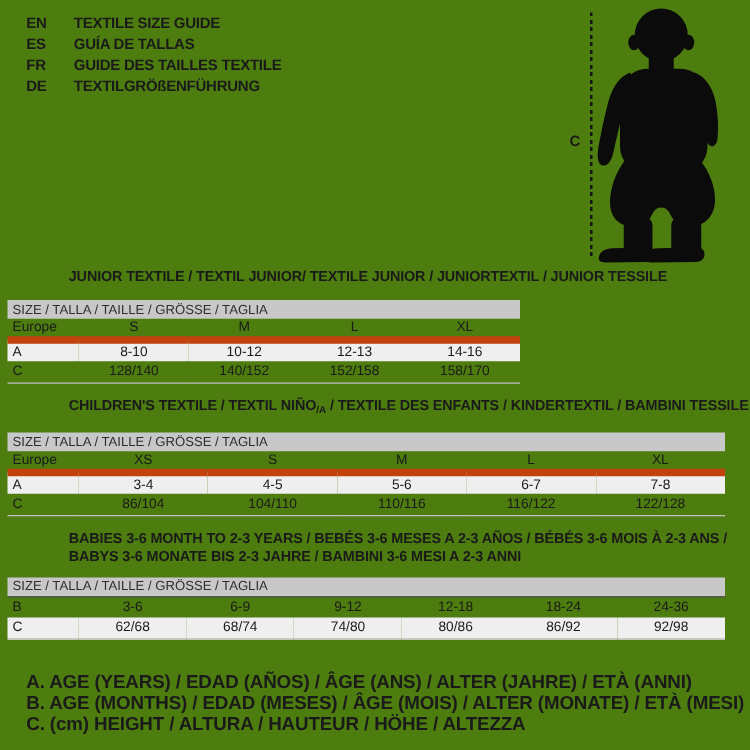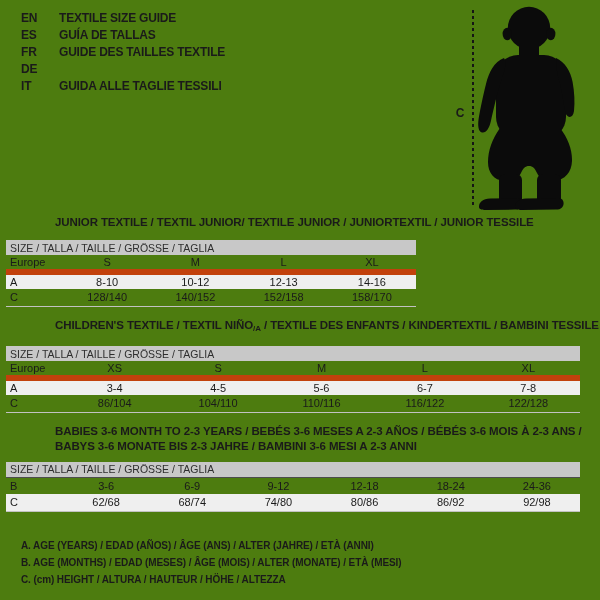--- a/index.html
+++ b/index.html
@@ -34,21 +34,21 @@
   #babies-table { top:462px; width:574px; }
   .tbl td { height:17px; text-align:center; font-weight:400; padding:0; vertical-align:middle; }
   .tbl td:first-child { text-align:left; padding-left:4px; }
   .bar-row td { background:#c8c8c8; height:15px; text-align:left; padding-left:4px;
     font-size:10.5px; color:#2e2e2e; }
   .hdr-row td { border-bottom:6px solid #c2410c; }
   .bar-dark td { border-bottom:1px solid #4d4d4d; }
   tr.alt td { background:#efefef; }
 
   
-  .footnotes { position:absolute; left:21px; top:537px; font-weight:700; font-size:10px;
+  .footnotes { position:absolute; left:21px; top:537px; font-weight:700; font-size:15px;
     line-height:17px; letter-spacing:-0.1px; white-space:nowrap; }
 </style>
 </head>
 <body>
 
 <div class="page">
 
   <div class="lang-list">
     <div class="lang-row">
       <span class="lang-code">EN</span>
@@ -57,24 +57,21 @@
     <div class="lang-row">
       <span class="lang-code">ES</span>
       <span class="lang-label">GUÍA DE TALLAS</span>
     </div>
     <div class="lang-row">
       <span class="lang-code">FR</span>
       <span class="lang-label">GUIDE DES TAILLES TEXTILE</span>
     </div>
     <div class="lang-row">
       <span class="lang-code">DE</span>
-    </div>
-    <div class="lang-row">
-      <span class="lang-code">IT</span>
-      <span class="lang-label">GUIDA ALLE TAGLIE TESSILI</span>
+      <span class="lang-label">TEXTILGRÖßENFÜHRUNG</span>
     </div>
   </div>
 
   <div class="measure-line"></div>
   <div class="measure-label">C</div>
   <svg class="figure-svg" viewBox="0 0 68 106" xmlns="http://www.w3.org/2000/svg">
     <g fill="#0b0b0b">
 
       <ellipse cx="38.5" cy="13" rx="10.6" ry="10.6"></ellipse>
 

